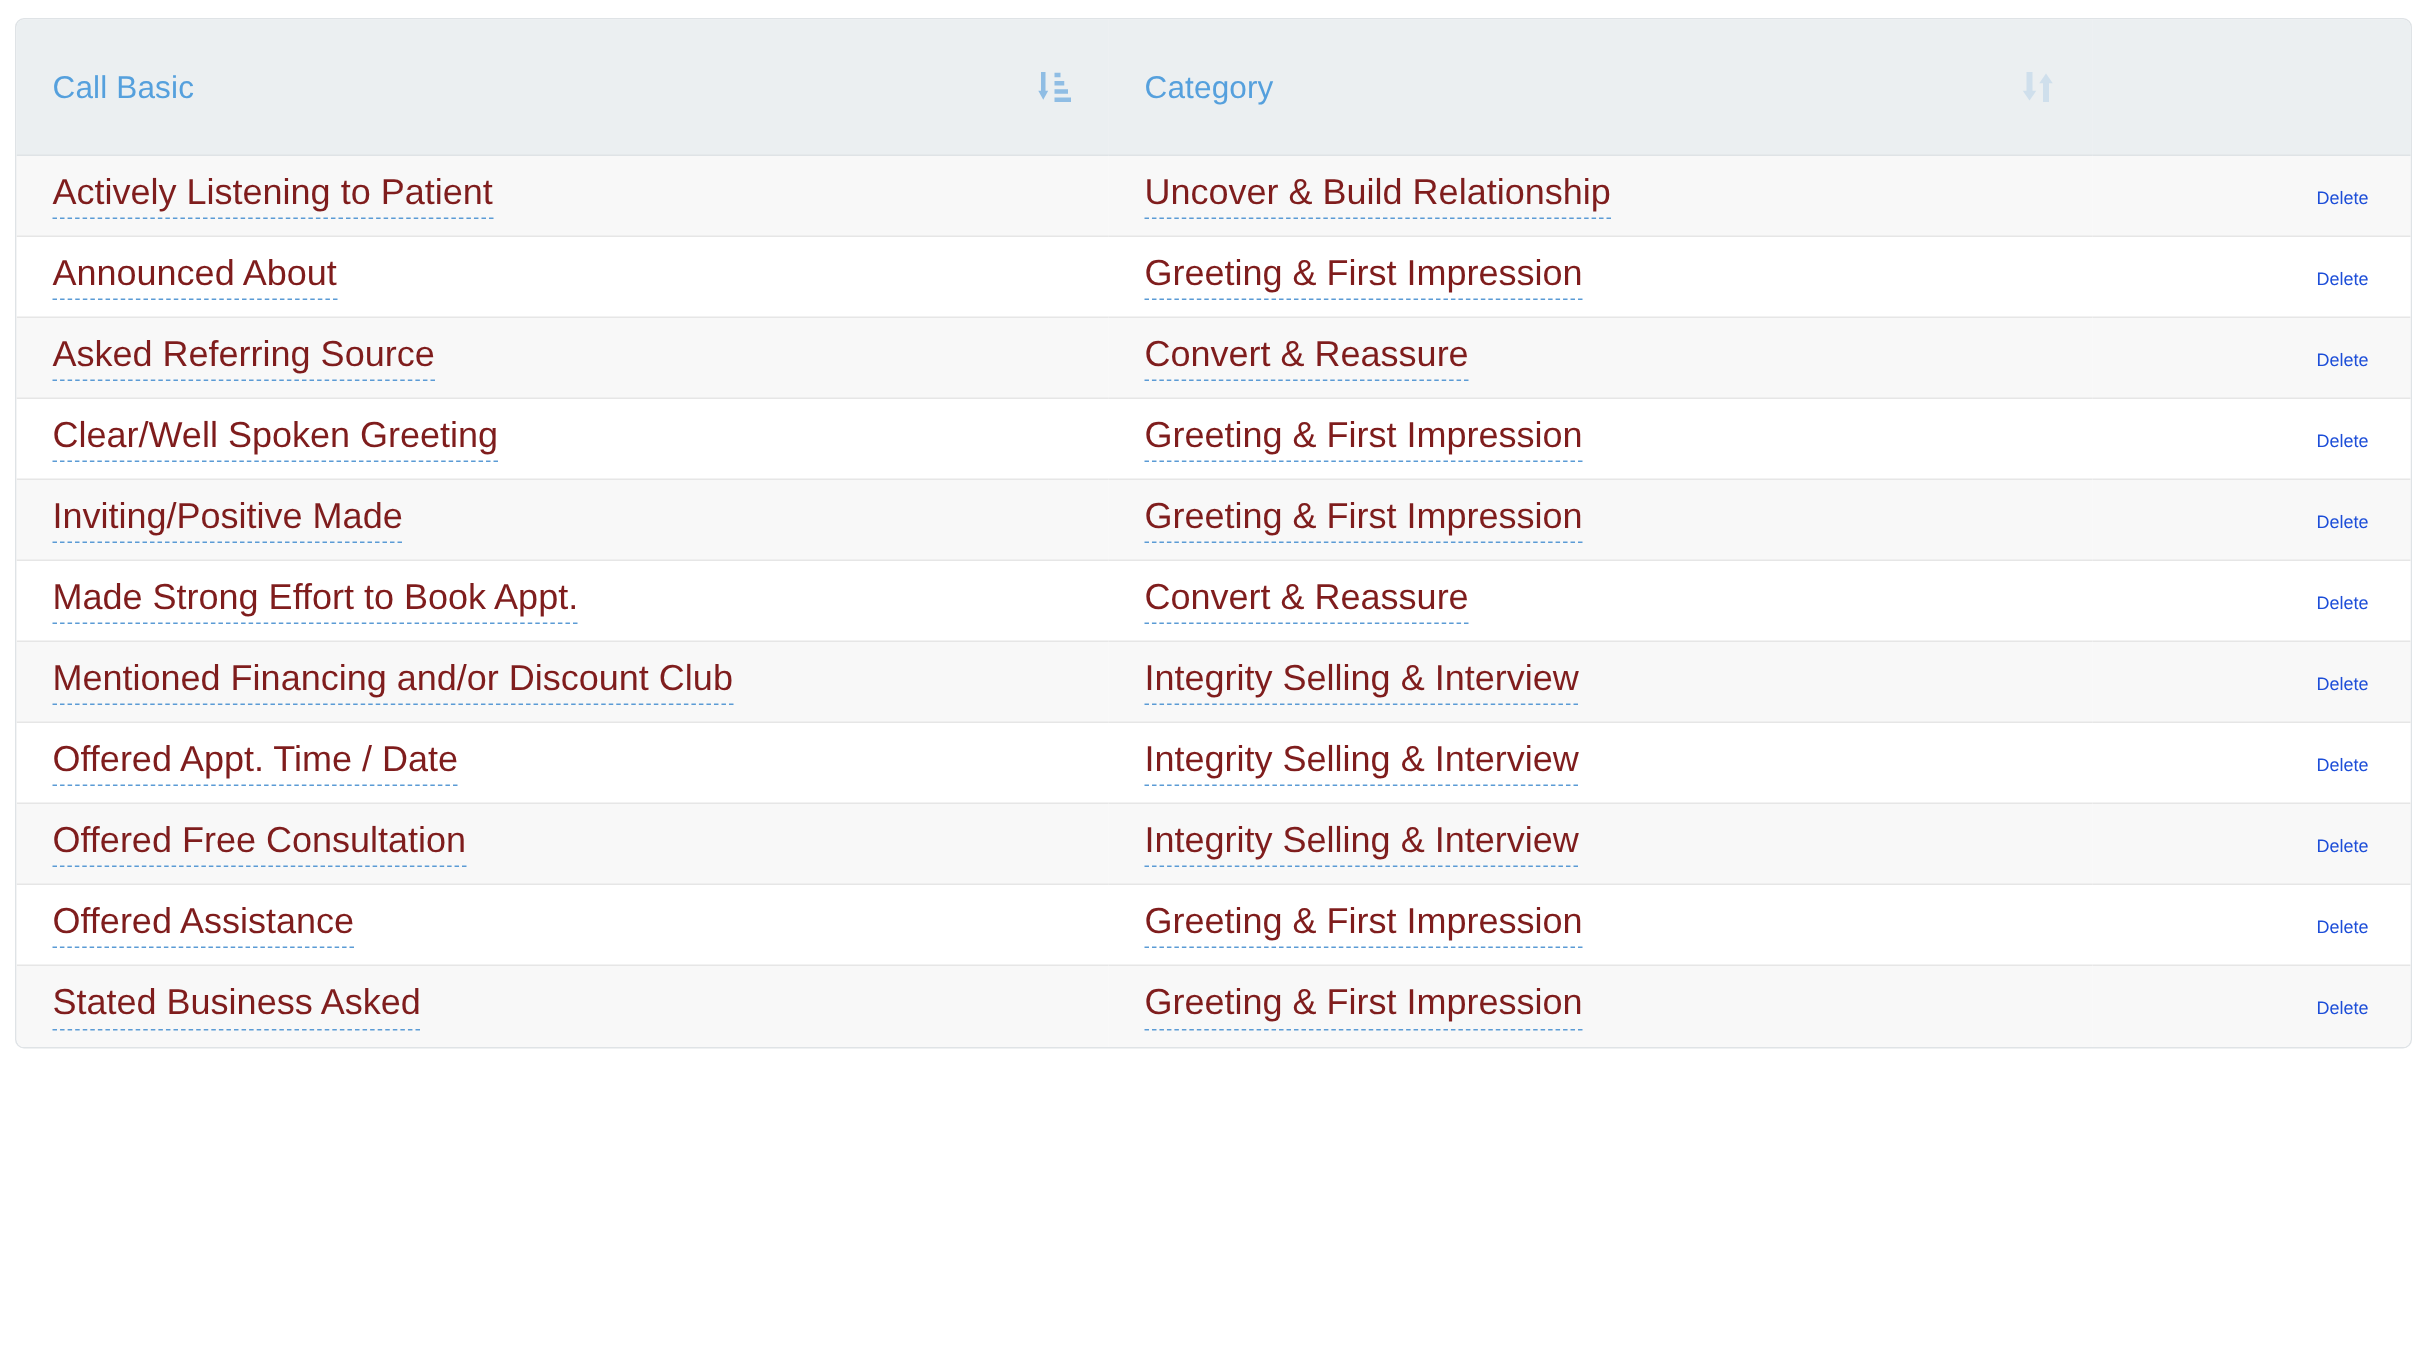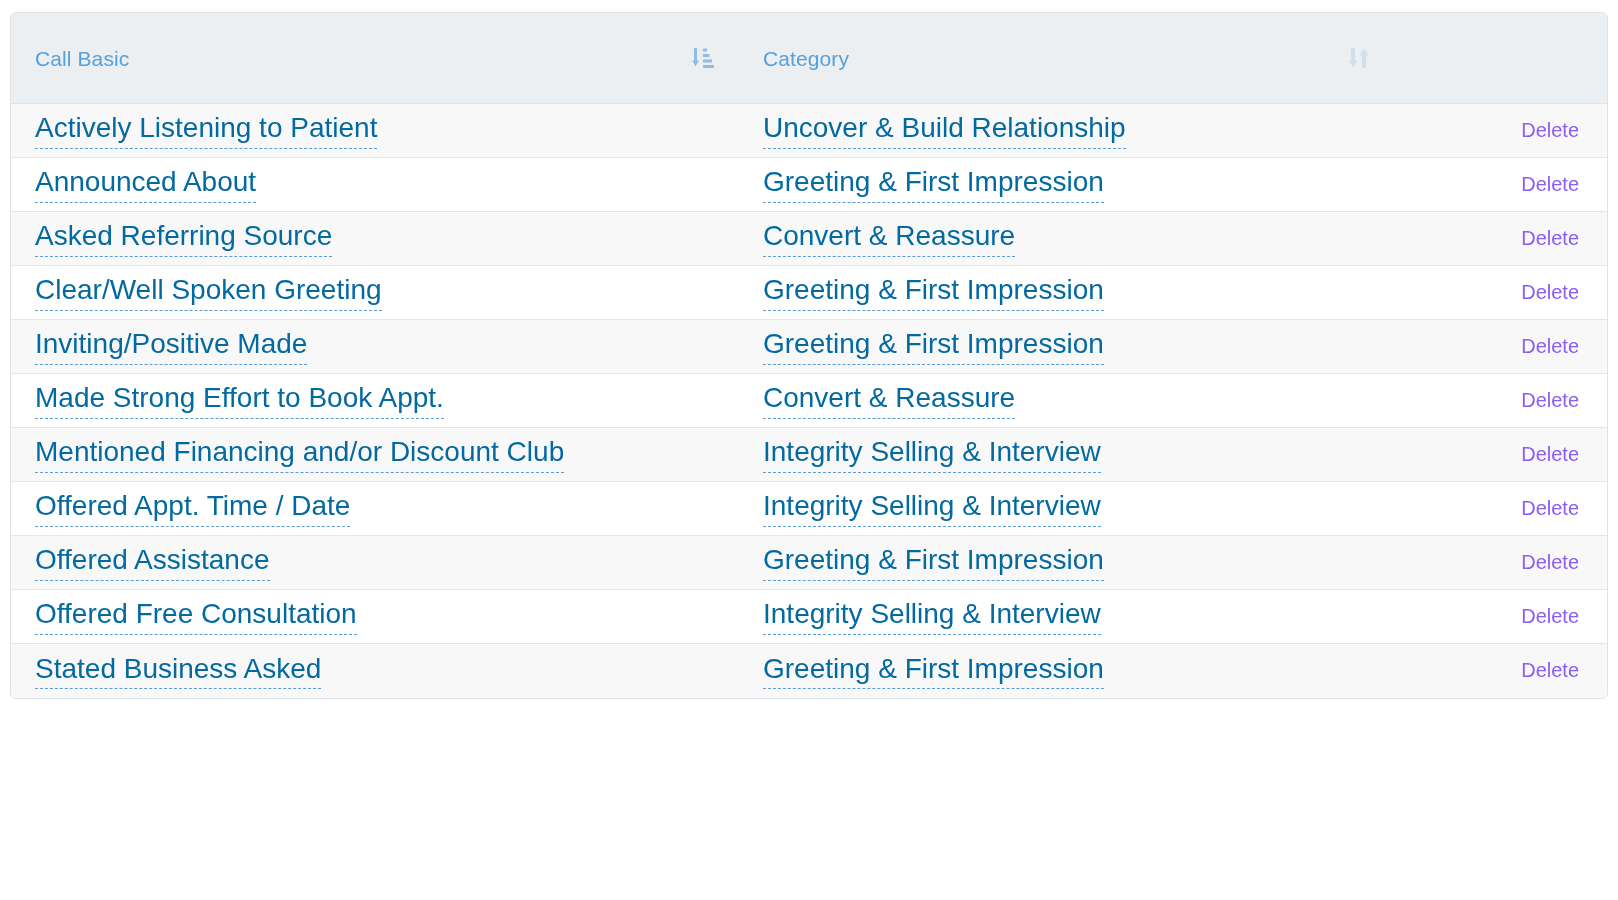--- a/index.html
+++ b/index.html
@@ -101,34 +101,34 @@
     font-size: 20px;
     box-sizing: border-box;
   }
 
   td.cell-actions {
     text-align: right;
     padding-right: 30px;
   }
 
   .row-link {
-    color: #0369a1;
-    font-size: 28px;
+    color: #7f1d1d;
+    font-size: 24px;
     line-height: 1.15;
     text-decoration: none;
     border-bottom: 1px dashed #5b9bd5;
     padding-bottom: 3px;
     cursor: pointer;
     display: inline-block;
     white-space: nowrap;
   }
 
   .delete-link {
-    color: #8b5cf6;
-    font-size: 20px;
+    color: #1d4ed8;
+    font-size: 12px;
     line-height: 1.15;
     text-decoration: none;
     cursor: pointer;
     white-space: nowrap;
     display: inline-block;
   }
 </style>
 </head>
 <body>
 
@@ -272,36 +272,36 @@
           <td>
             <a class="row-link">Integrity Selling &amp; Interview</a>
           </td>
           <td class="cell-actions">
             <a class="delete-link">Delete</a>
           </td>
         </tr>
 
         <tr>
           <td>
+            <a class="row-link">Offered Free Consultation</a>
+          </td>
+          <td>
+            <a class="row-link">Integrity Selling &amp; Interview</a>
+          </td>
+          <td class="cell-actions">
+            <a class="delete-link">Delete</a>
+          </td>
+        </tr>
+
+        <tr>
+          <td>
             <a class="row-link">Offered Assistance</a>
           </td>
           <td>
             <a class="row-link">Greeting &amp; First Impression</a>
-          </td>
-          <td class="cell-actions">
-            <a class="delete-link">Delete</a>
-          </td>
-        </tr>
-
-        <tr>
-          <td>
-            <a class="row-link">Offered Free Consultation</a>
-          </td>
-          <td>
-            <a class="row-link">Integrity Selling &amp; Interview</a>
           </td>
           <td class="cell-actions">
             <a class="delete-link">Delete</a>
           </td>
         </tr>
 
         <tr>
           <td>
             <a class="row-link">Stated Business Asked</a>
           </td>

